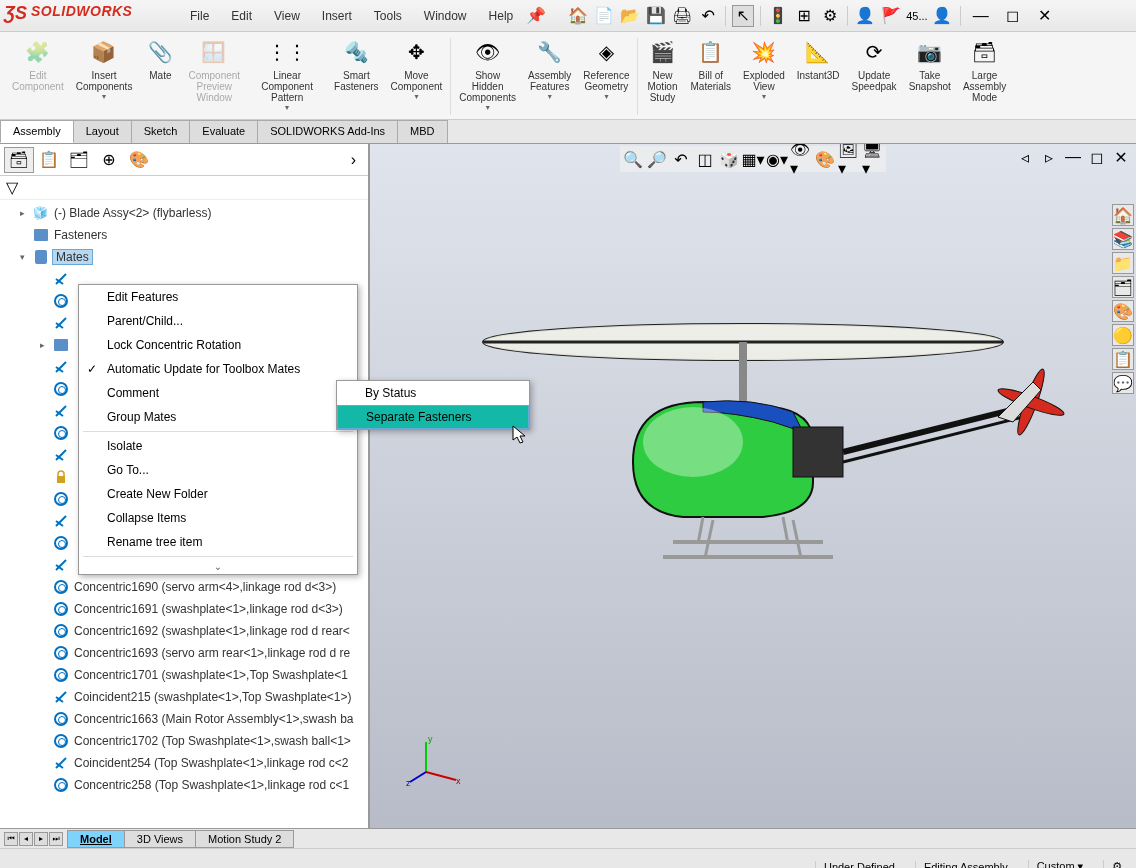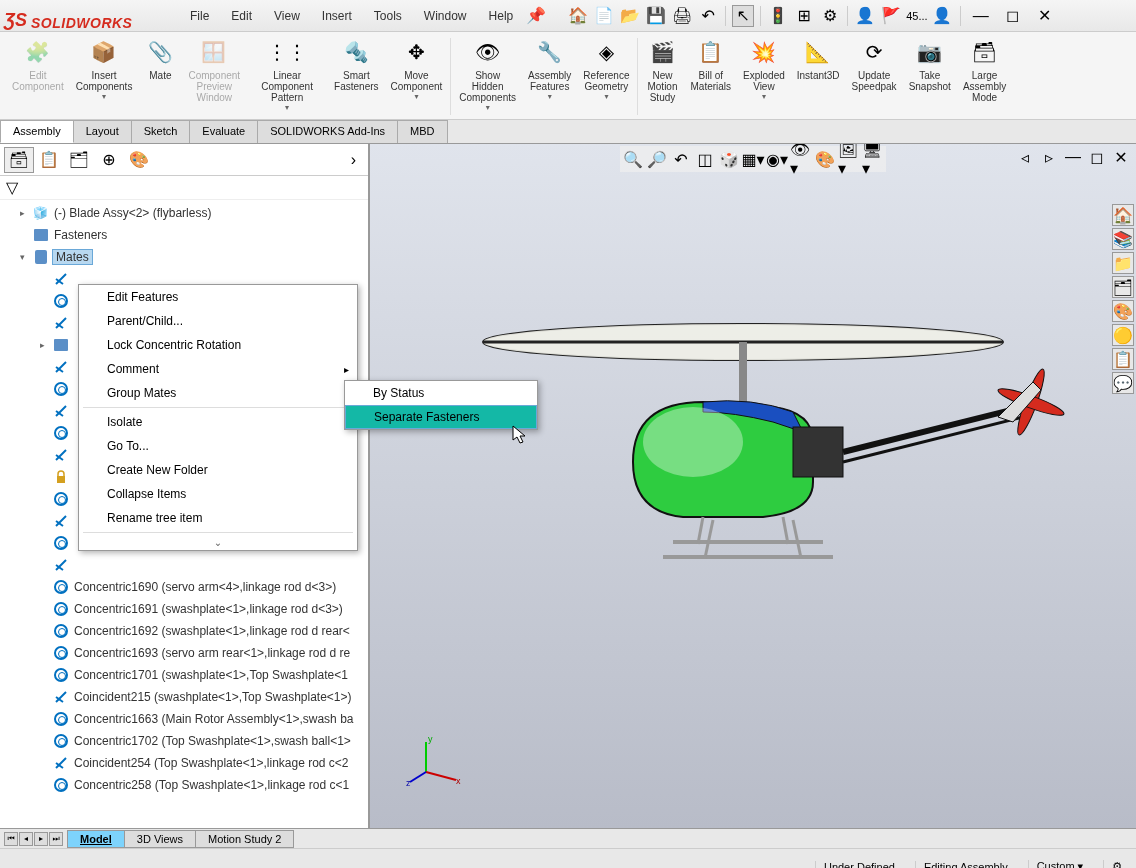--- a/index.html
+++ b/index.html
@@ -1,20 +1,20 @@
 <!DOCTYPE html>
 <html><head>
 <meta charset="utf-8">
 <style>
 * { box-sizing: border-box; margin: 0; padding: 0; font-family: "Segoe UI", Tahoma, sans-serif; }
 body { width: 1136px; height: 868px; overflow: hidden; background: #e8e8e8; position: relative; }
 
 
 .titlebar { height: 32px; background: linear-gradient(#f5f5f5,#e8e8e8); border-bottom: 1px solid #ccc; display: flex; align-items: center; }
-.sw-logo { width: 160px; height: 28px; margin: 2px 0 0 4px; display: flex; align-items: flex-end; }
+.sw-logo { width: 160px; height: 28px; margin: 2px 0 0 4px; display: flex; align-items: flex-start; }
 .sw-ds { color: #d52b1e; font-weight: bold; font-style: italic; font-size: 18px; margin-right: 4px; }
 .sw-text { color: #d52b1e; font-weight: bold; font-style: italic; font-size: 14px; letter-spacing: 0.5px; }
 .menubar { display: flex; gap: 2px; margin-left: 16px; }
 .menubar-item { padding: 4px 10px; font-size: 12px; color: #333; cursor: pointer; }
 .titlebar-icons { display: flex; align-items: center; gap: 4px; margin-left: 20px; flex: 1; }
 .tb-icon { width: 22px; height: 22px; display: flex; align-items: center; justify-content: center; cursor: pointer; }
 .tb-sep { width: 1px; height: 20px; background: #ccc; margin: 0 2px; }
 .win-btn { width: 28px; height: 22px; display: flex; align-items: center; justify-content: center; cursor: pointer; }
 
 
@@ -52,21 +52,21 @@
 .indent-2 { padding-left: 40px; }
 
 
 .context-menu { position: absolute; left: 78px; top: 284px; width: 280px; background: #fff; border: 1px solid #999; box-shadow: 2px 2px 6px rgba(0,0,0,0.3); font-size: 12px; z-index: 100; }
 .cm-item { display: flex; align-items: center; height: 24px; padding: 0 24px 0 28px; cursor: pointer; position: relative; }
 .cm-item.checked::before { content: "✓"; position: absolute; left: 8px; }
 .cm-item.submenu::after { content: "▸"; position: absolute; right: 8px; font-size: 10px; }
 .cm-sep { height: 1px; background: #ddd; margin: 2px 4px; }
 .cm-more { text-align: center; padding: 2px; font-size: 10px; color: #666; cursor: pointer; }
 
-.submenu-panel { position: absolute; left: 344px; top: 380px; width: 194px; background: #fff; border: 1px solid #999; box-shadow: 2px 2px 6px rgba(0,0,0,0.3); font-size: 12px; z-index: 101; }
+.submenu-panel { position: absolute; left: 336px; top: 380px; width: 194px; background: #fff; border: 1px solid #999; box-shadow: 2px 2px 6px rgba(0,0,0,0.3); font-size: 12px; z-index: 101; }
 .sm-item { height: 24px; padding: 0 8px 0 28px; display: flex; align-items: center; cursor: pointer; }
 .sm-item.hover { background: #14b8a6; border: 1px solid #6aa8d8; }
 
 
 .viewport { flex: 1; position: relative; background: linear-gradient(#e0e4ec, #b8bcc8); overflow: hidden; }
 .view-toolbar { position: absolute; top: 2px; left: 50%; transform: translateX(-50%); display: flex; gap: 2px; background: rgba(240,240,240,0.7); padding: 2px; }
 .vt-icon { width: 22px; height: 22px; display: flex; align-items: center; justify-content: center; cursor: pointer; }
 .view-winbtns { position: absolute; top: 2px; right: 4px; display: flex; gap: 2px; }
 
 .right-rail { position: absolute; right: 0; top: 60px; width: 24px; display: flex; flex-direction: column; gap: 2px; }
@@ -528,20 +528,21 @@
       <div class="rr-icon">📋</div>
       <div class="rr-icon">💬</div>
     </div>
   </div>
 </div>
 
 <div class="context-menu">
   <div class="cm-item">Edit Features</div>
   <div class="cm-item">Parent/Child...</div>
   <div class="cm-item">Lock Concentric Rotation</div>
+  <div class="cm-item checked">Automatic Update for Toolbox Mates</div>
   <div class="cm-item submenu">Comment</div>
   <div class="cm-item submenu">Group Mates</div>
   <div class="cm-sep"></div>
   <div class="cm-item">Isolate</div>
   <div class="cm-item">Go To...</div>
   <div class="cm-item">Create New Folder</div>
   <div class="cm-item">Collapse Items</div>
   <div class="cm-item">Rename tree item</div>
   <div class="cm-sep"></div>
   <div class="cm-more">⌄</div>

